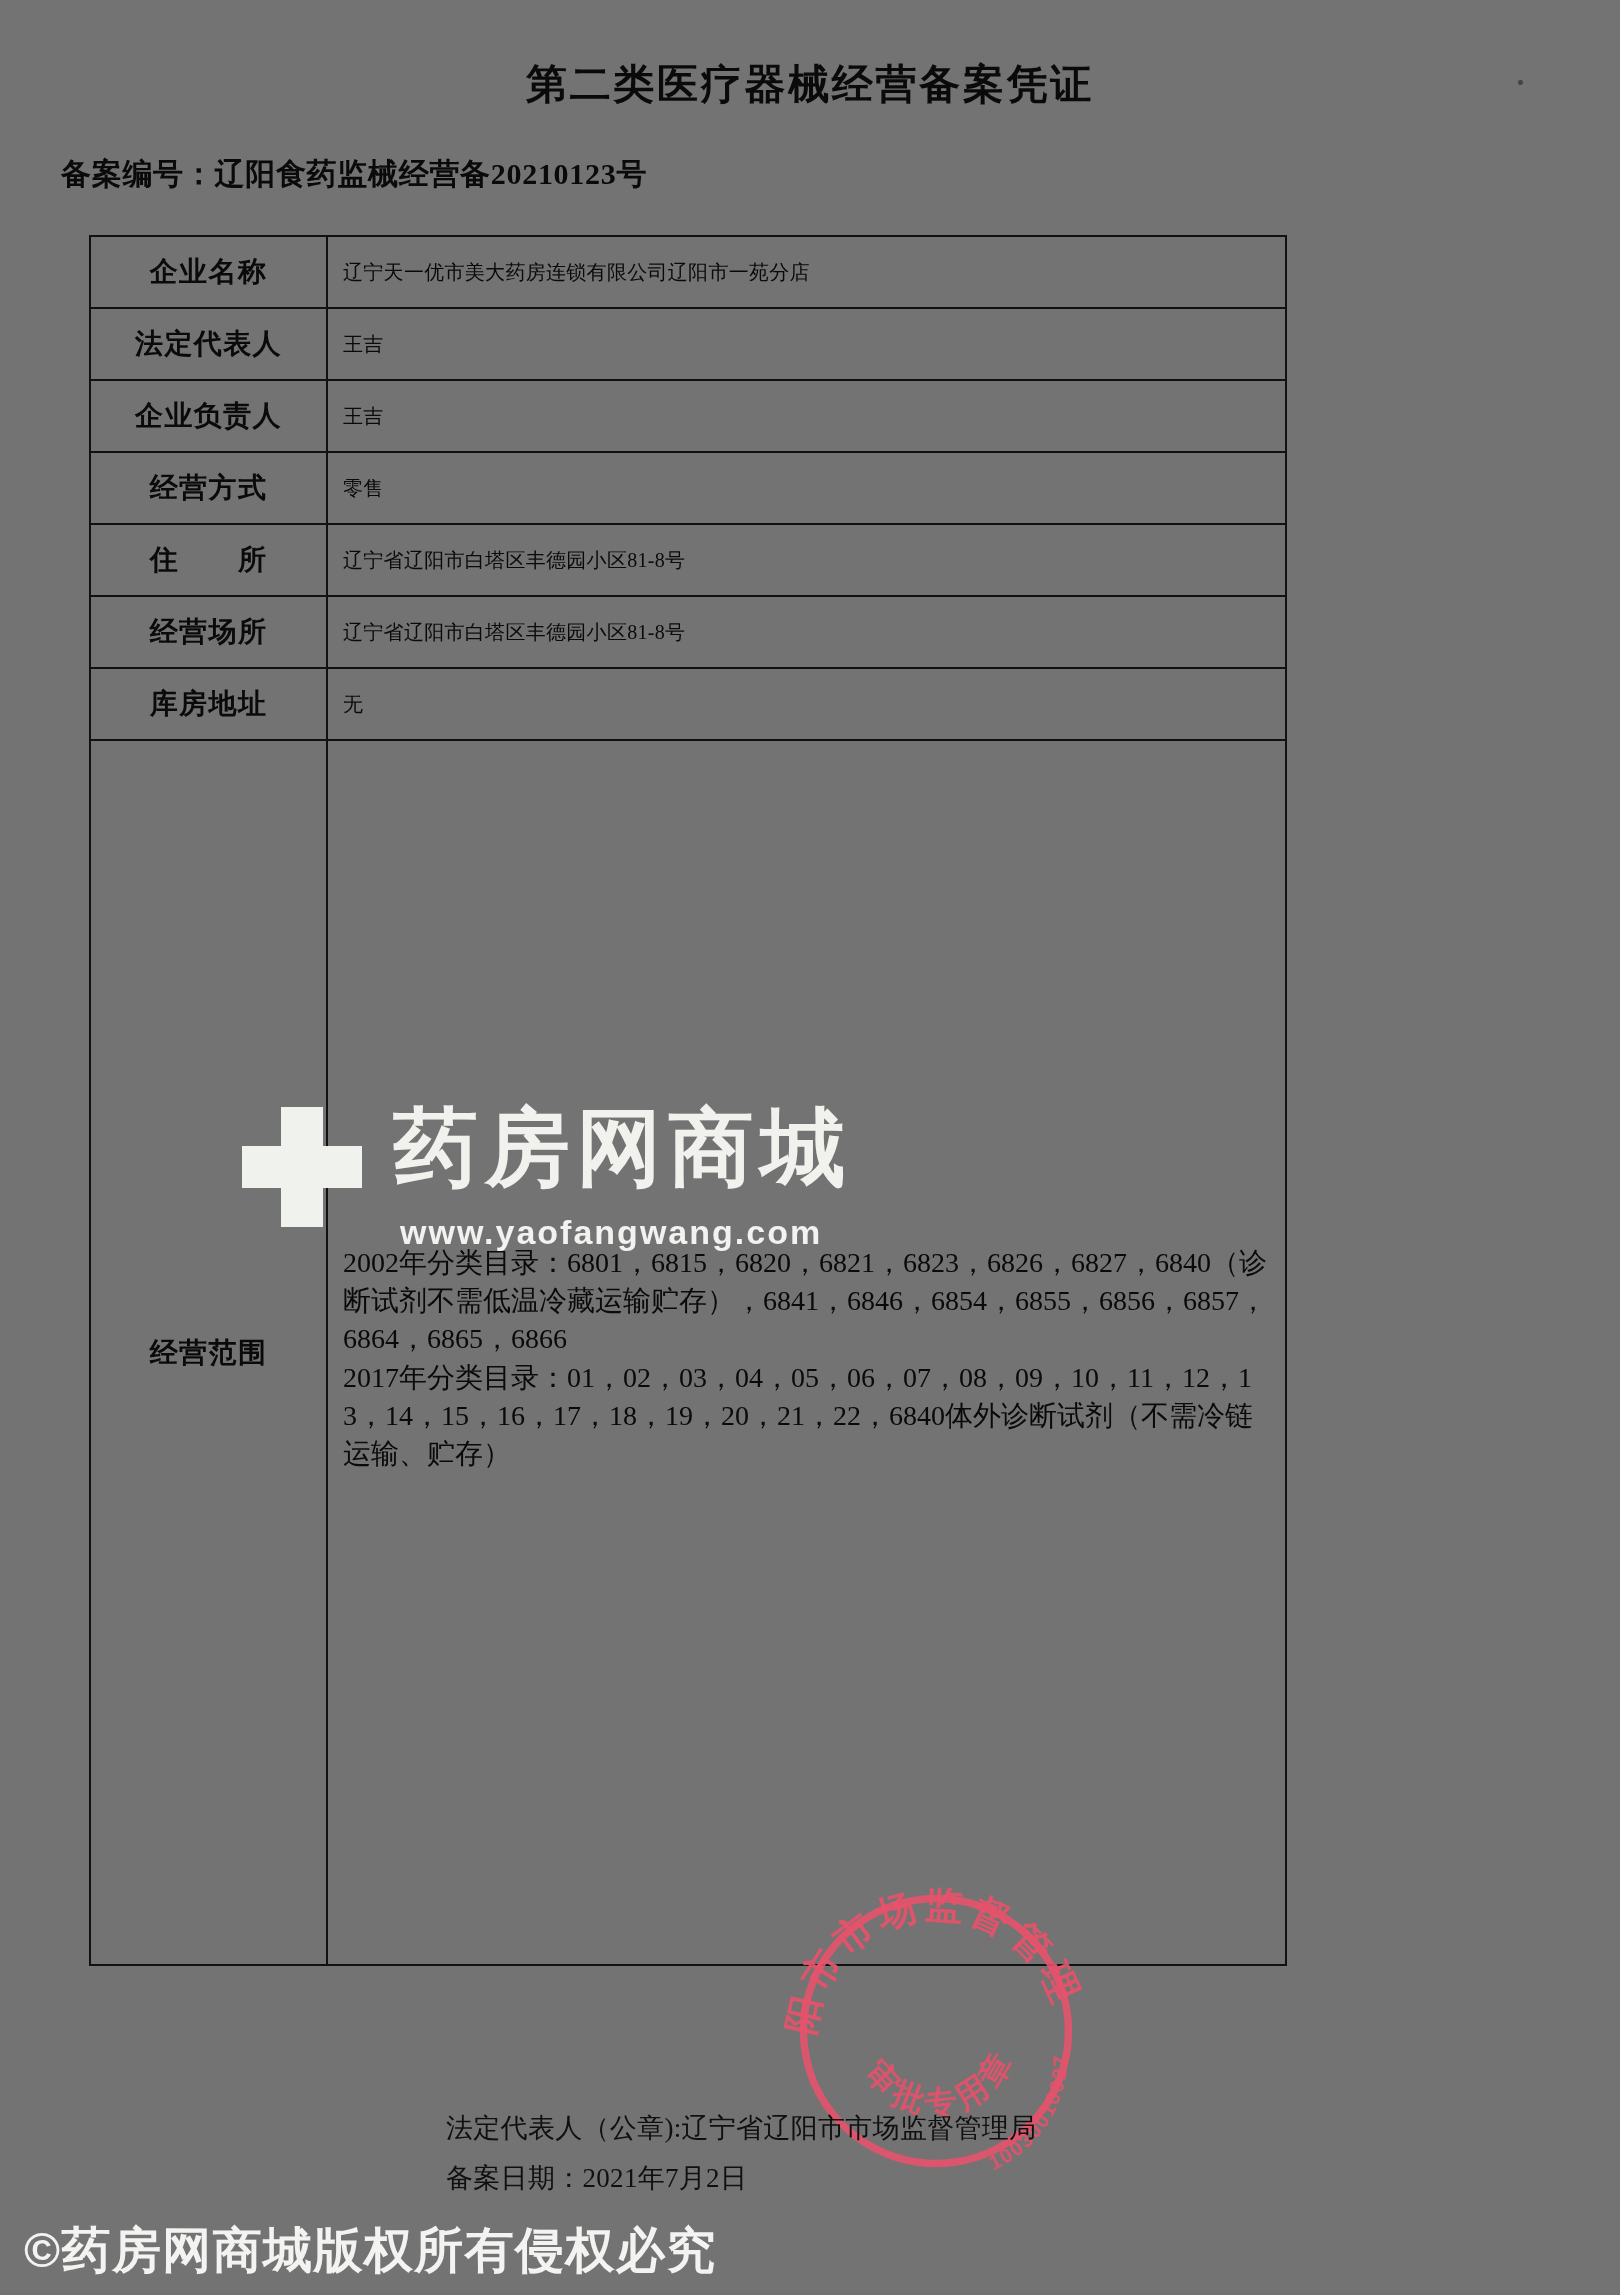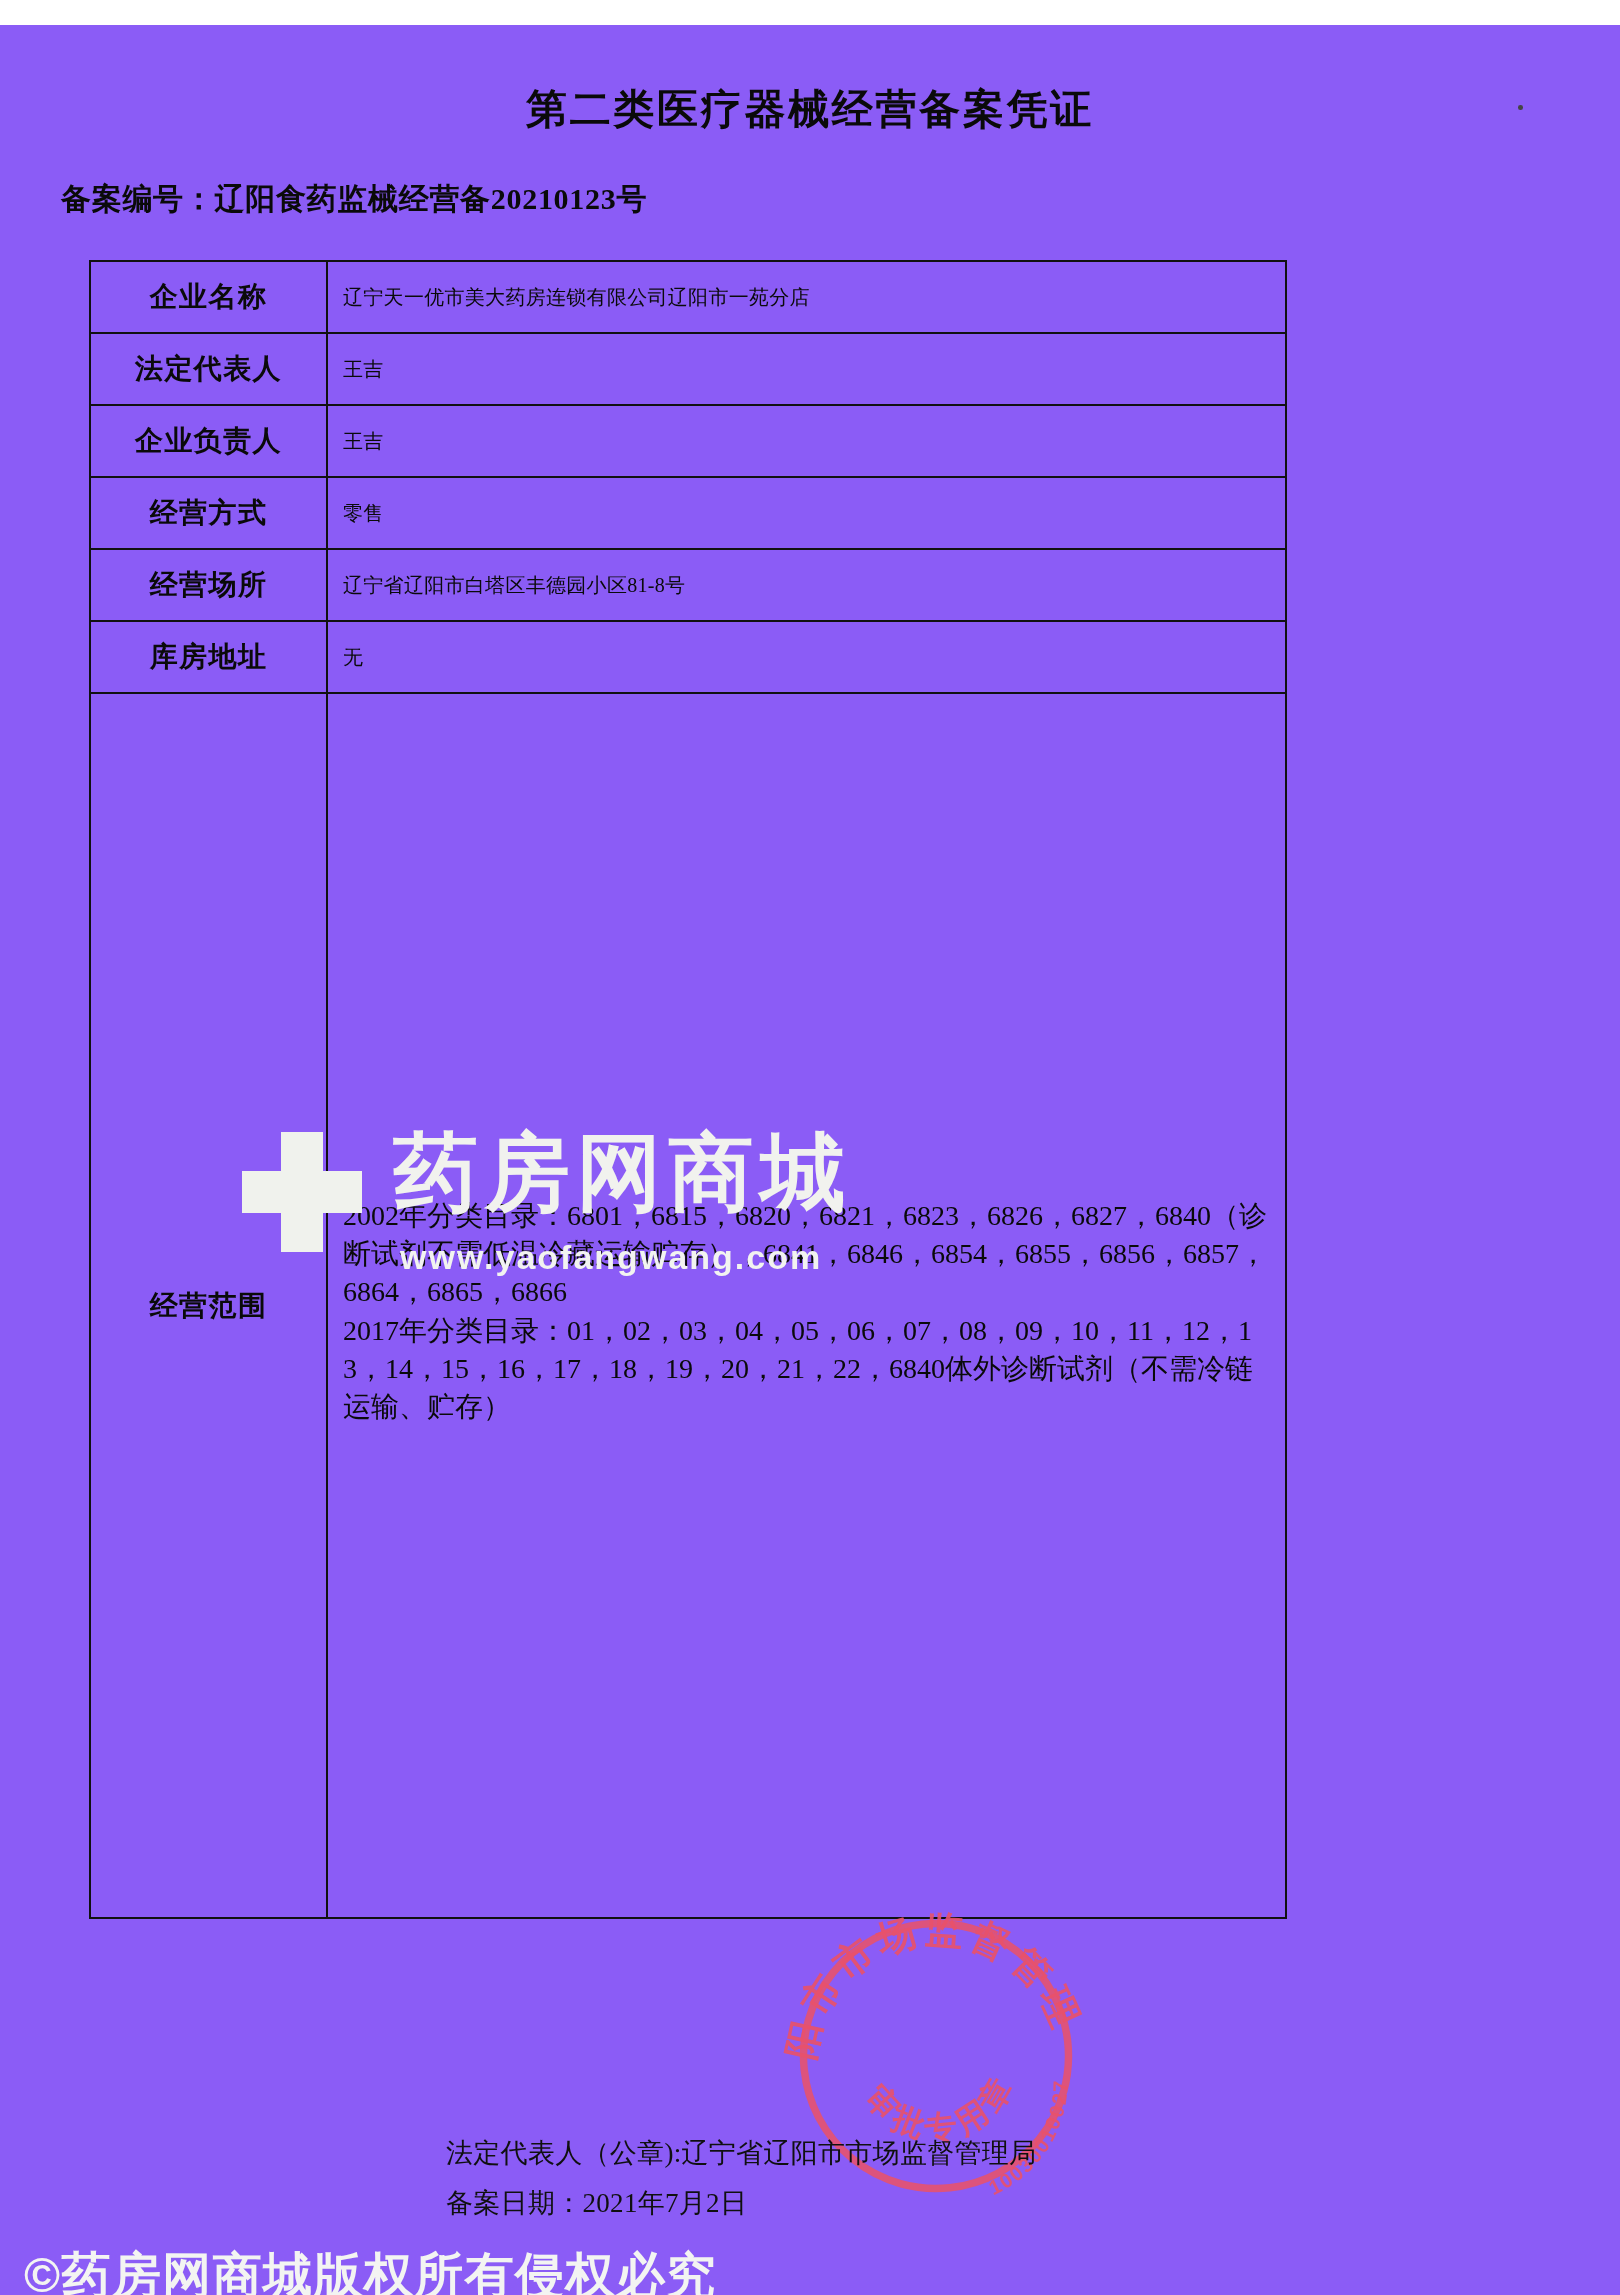--- a/index.html
+++ b/index.html
@@ -12,22 +12,21 @@
     height: 2295px;
     position: relative;
     font-family: "Liberation Serif", "DejaVu Serif", serif;
     color: #111111;
     overflow: hidden;
   }
 
   .page {
     position: absolute;
     inset: 0;
-    background: #8b5cf6;
-    margin-top: 25px;
+    background: #737373;
   }
 
   
   .doc-title {
     position: absolute;
     top: 57px;
     left: 0;
     width: 1620px;
     text-align: center;
     font-size: 41px;
@@ -252,20 +251,28 @@
         <td>
           <div class="val">王吉</div>
         </td>
       </tr>
       <tr class="row-std">
         <td class="col-label">
           <div class="lbl">经营方式</div>
         </td>
         <td>
           <div class="val">零售</div>
+        </td>
+      </tr>
+      <tr class="row-std">
+        <td class="col-label">
+          <div class="lbl">住　　所</div>
+        </td>
+        <td>
+          <div class="val">辽宁省辽阳市白塔区丰德园小区81-8号</div>
         </td>
       </tr>
       <tr class="row-std">
         <td class="col-label">
           <div class="lbl">经营场所</div>
         </td>
         <td>
           <div class="val">辽宁省辽阳市白塔区丰德园小区81-8号</div>
         </td>
       </tr>

